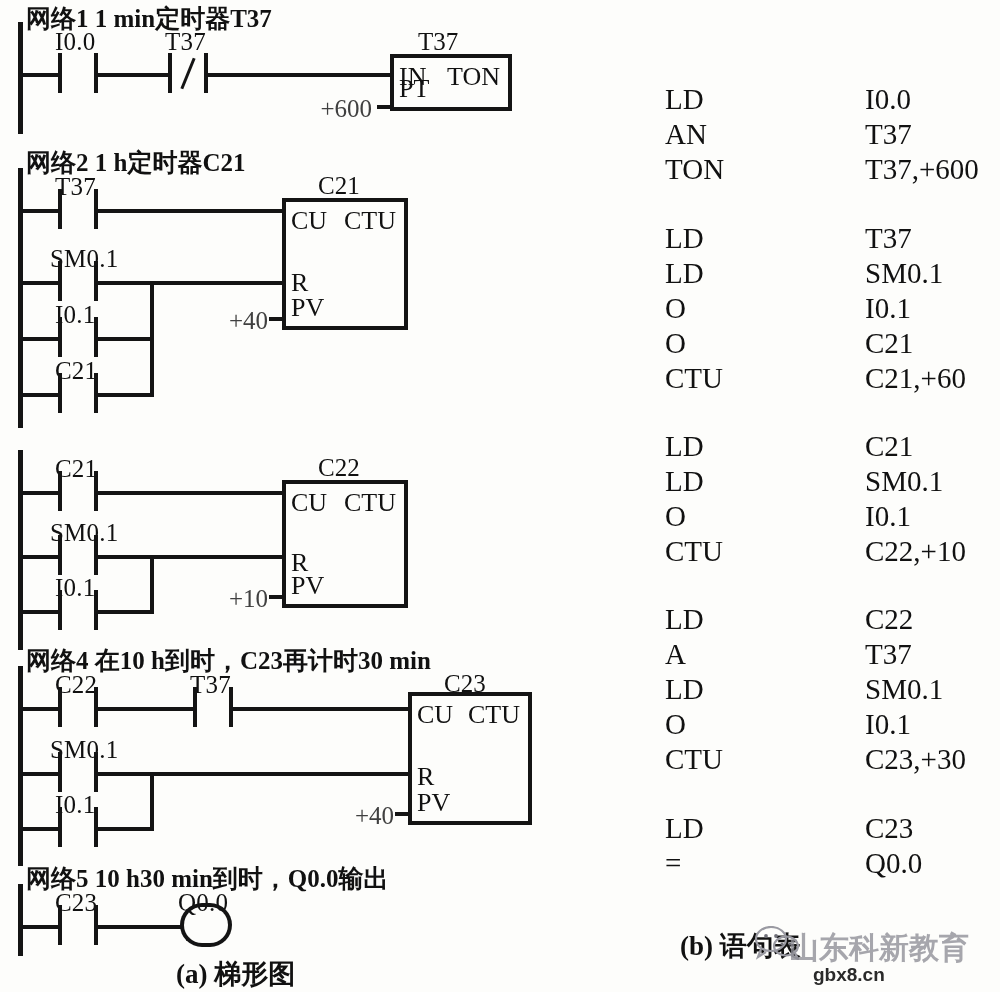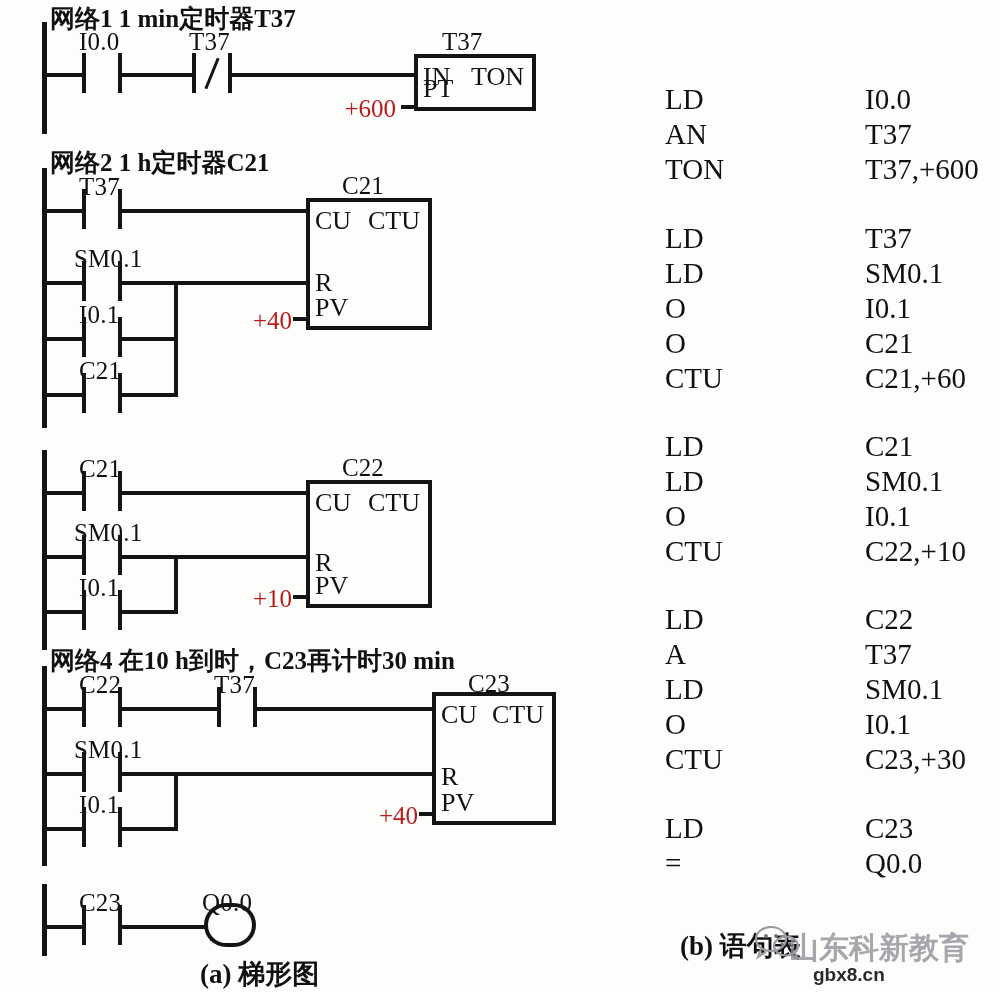--- a/index.html
+++ b/index.html
@@ -86,21 +86,21 @@
   .box-label {
     position: absolute;
     font-size: 25px;
     white-space: nowrap;
     color: #111;
   }
   .preset {
     position: absolute;
     font-size: 25px;
     white-space: nowrap;
-    color: #b91c1c;
+    color: #404040;
     text-align: right;
   }
   
   .stub {
     position: absolute;
     height: 4px;
     width: 14px;
     background: #141414;
   }
   
@@ -177,21 +177,21 @@
     position: absolute;
     width: 44px;
     height: 34px;
   }
 </style>
 </head>
 <body>
 
 <div id="page">
 
-  <div class="abs" style="left:0;top:0;width:600px;height:992px;margin-left:24px;">
+  <div class="abs" style="left:0;top:0;width:600px;height:992px;">
 
     <div class="network-title" style="left:26px;top:2px;">网络1  1 min定时器T37</div>
 
     <div class="rail" style="left:18px;top:22px;height:112px;"></div>
 
     <div class="hline" style="left:18px;top:73px;width:44px;"></div>
     <div class="hline" style="left:96px;top:73px;width:72px;"></div>
     <div class="hline" style="left:206px;top:73px;width:186px;"></div>
 
     <div class="contact-label" style="left:55px;top:28px;">I0.0</div>
@@ -343,20 +343,21 @@
     <div class="contact-label" style="left:55px;top:791px;">I0.1</div>
     <div class="hline" style="left:18px;top:827px;width:44px;"></div>
     <div class="contact" style="left:58px;top:807px;width:40px;">
       <div class="bar left"></div>
       <div class="bar right"></div>
     </div>
     <div class="hline" style="left:96px;top:827px;width:58px;"></div>
 
     <div class="vline" style="left:150px;top:772px;height:59px;"></div>
 
+    <div class="network-title" style="left:26px;top:862px;">网络5  10 h30 min到时，Q0.0输出</div>
 
     <div class="rail" style="left:18px;top:884px;height:72px;"></div>
 
     <div class="contact-label" style="left:55px;top:889px;">C23</div>
     <div class="hline" style="left:18px;top:925px;width:44px;"></div>
     <div class="contact" style="left:58px;top:905px;width:40px;">
       <div class="bar left"></div>
       <div class="bar right"></div>
     </div>
     <div class="hline" style="left:96px;top:925px;width:86px;"></div>

